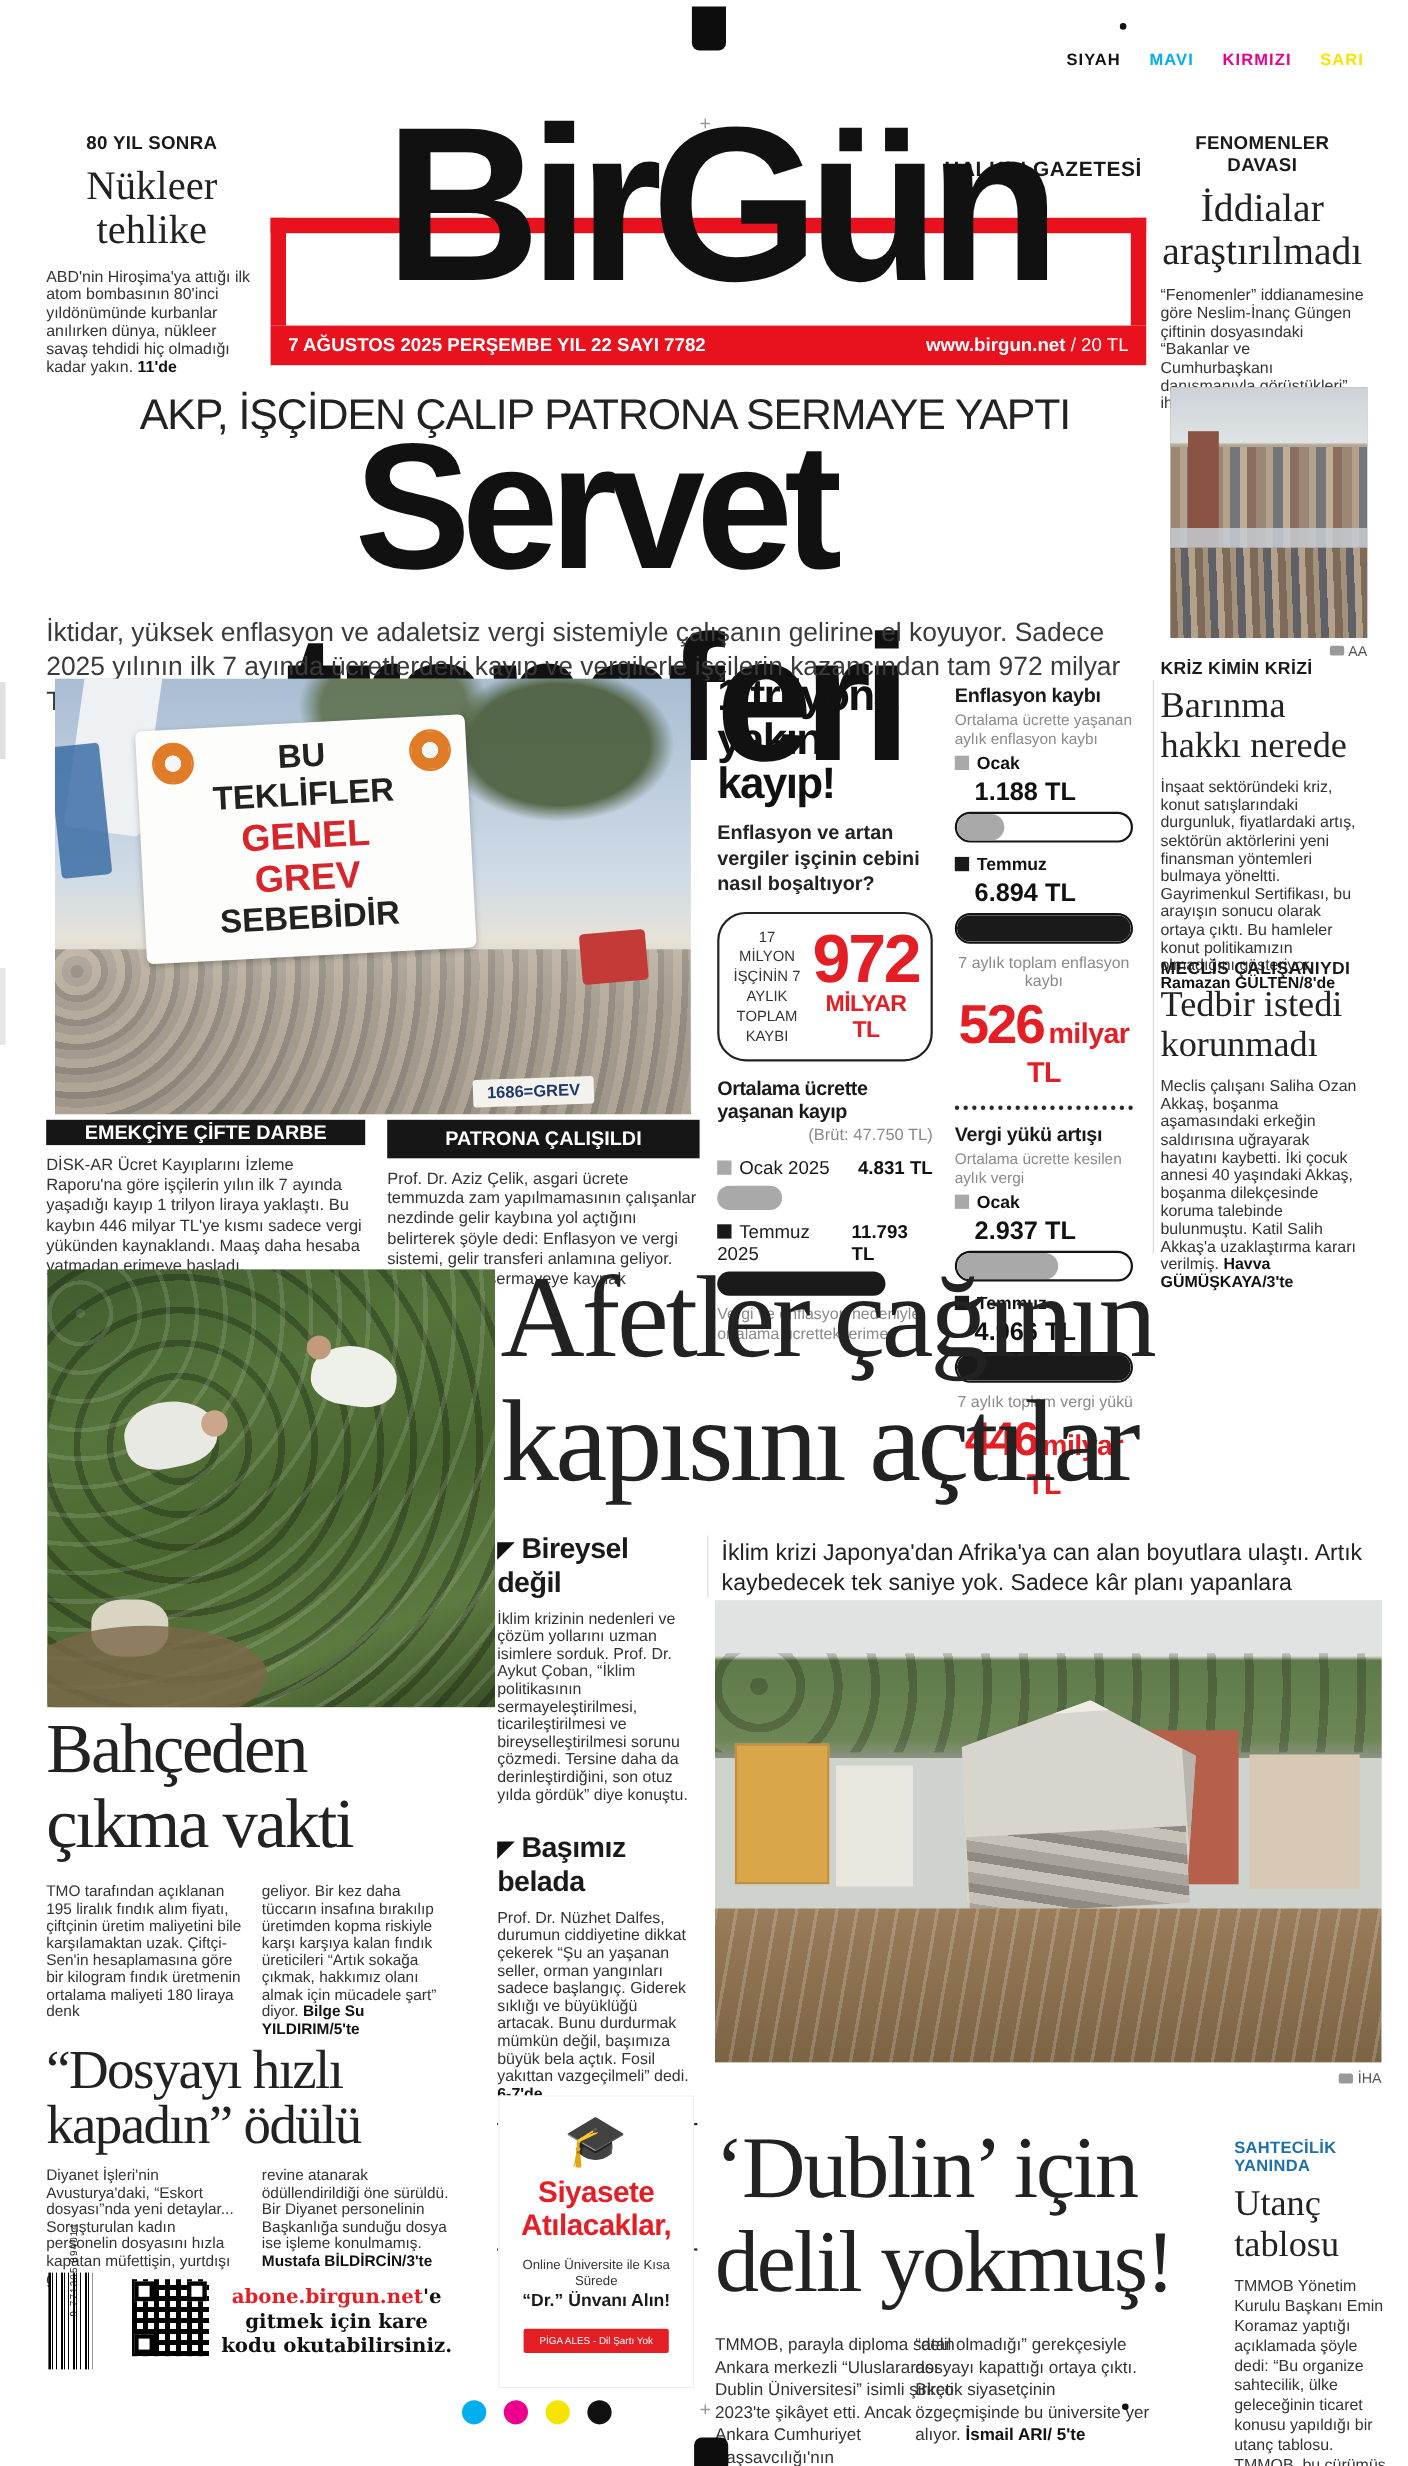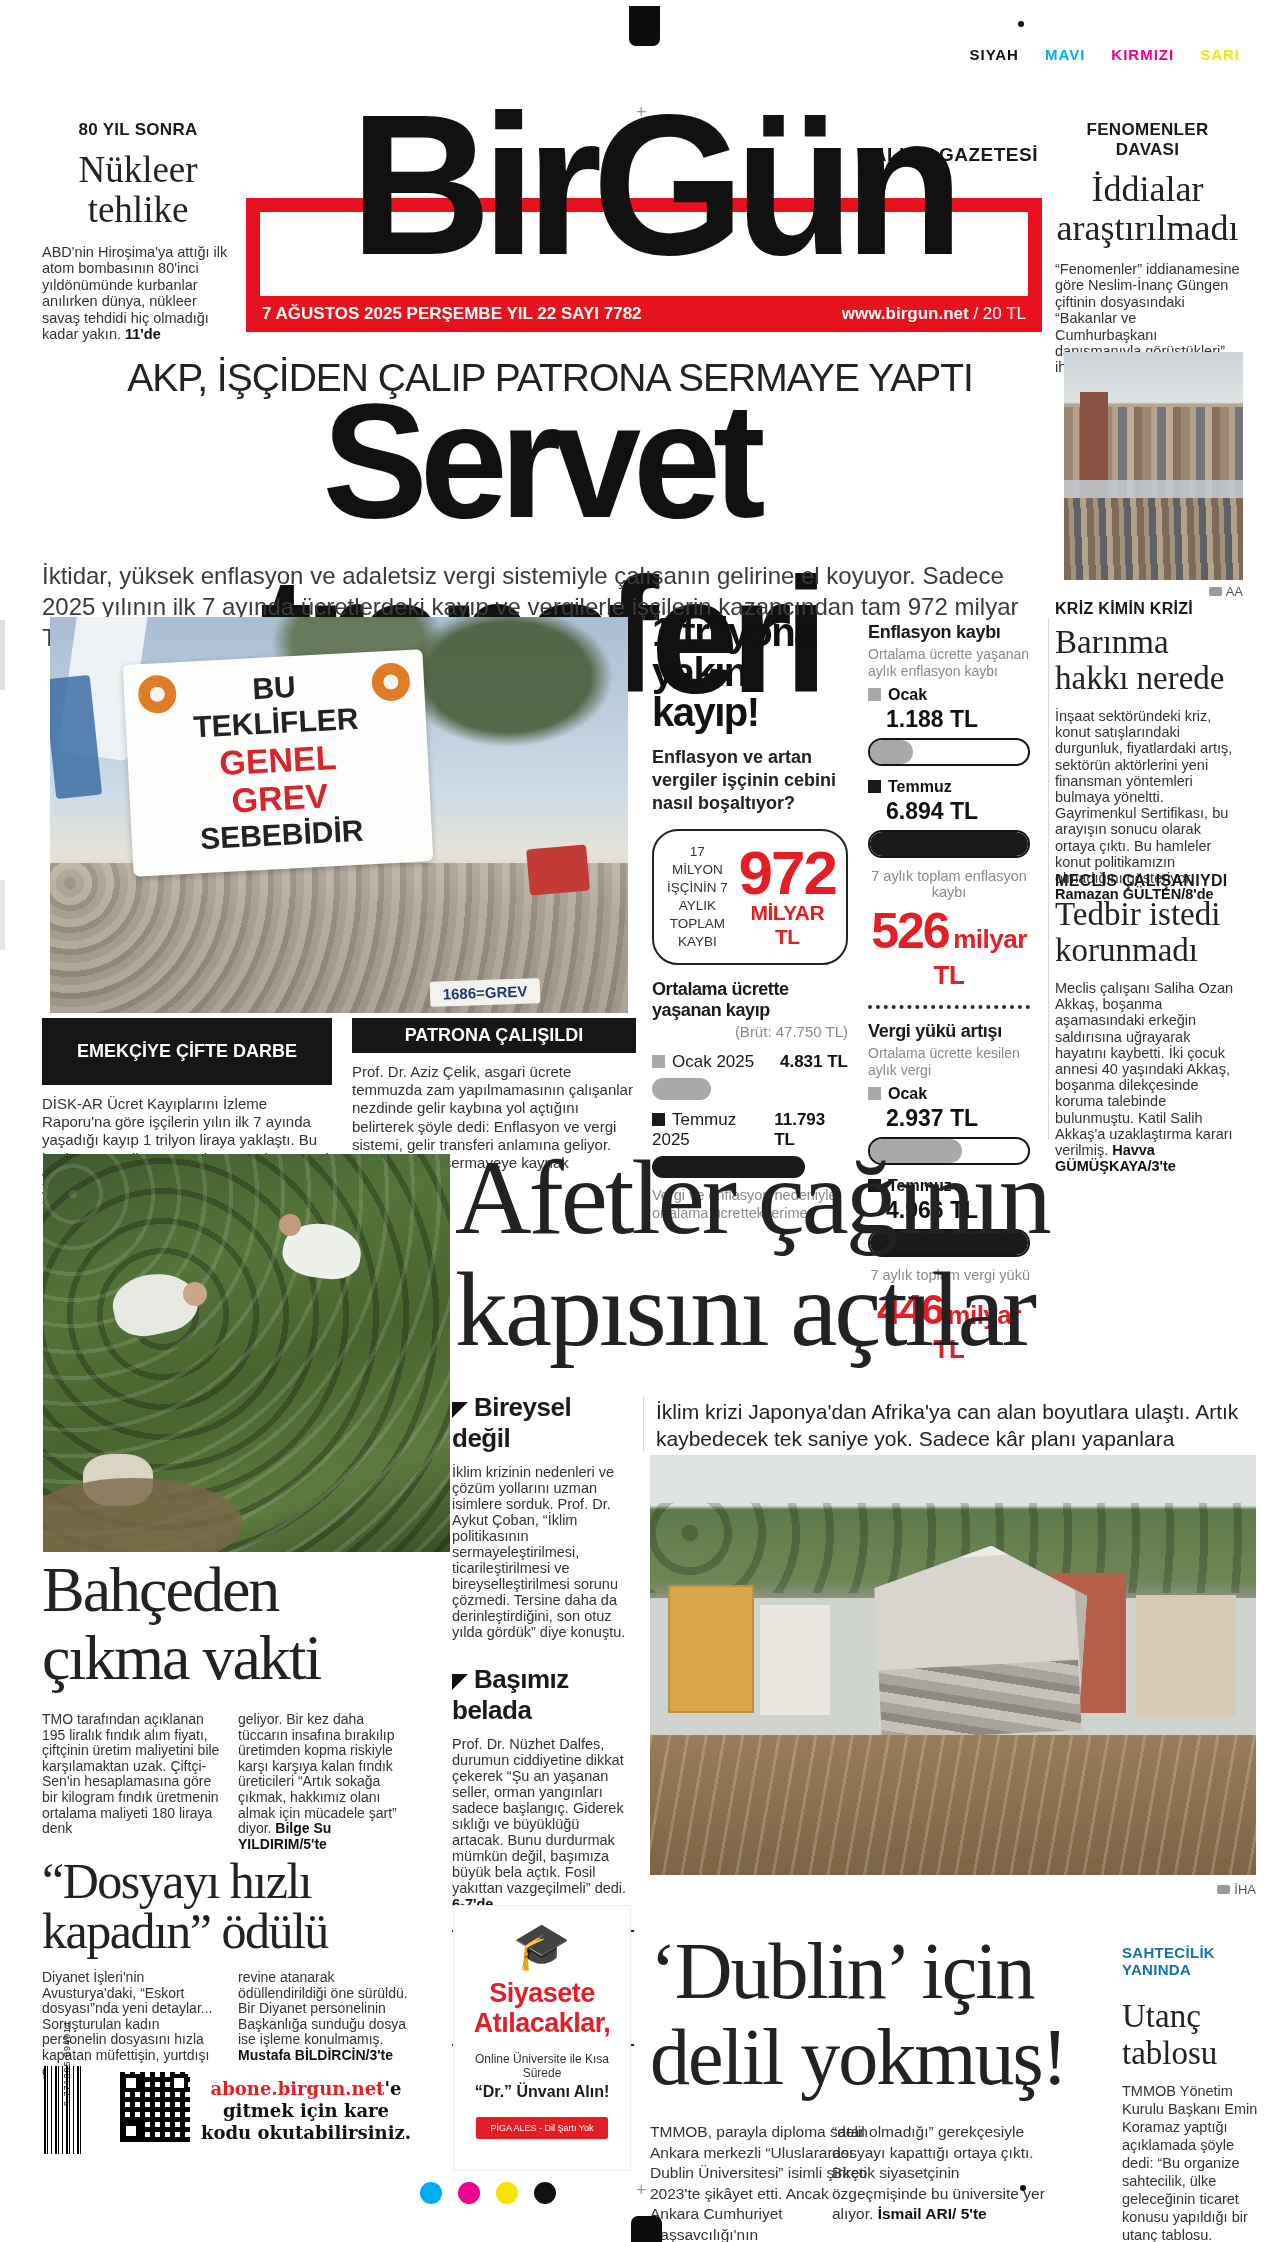--- a/index.html
+++ b/index.html
@@ -114,21 +114,21 @@
       <div style="font-size:30px;font-weight:bold;line-height:34px;color:#222;">BU</div>
       <div style="font-size:30px;font-weight:bold;line-height:36px;color:#222;">TEKLİFLER</div>
       <div style="font-size:34px;font-weight:bold;line-height:38px;color:#d6252b;">GENEL</div>
       <div style="font-size:34px;font-weight:bold;line-height:38px;color:#d6252b;">GREV</div>
       <div style="font-size:30px;font-weight:bold;line-height:36px;color:#222;">SEBEBİDİR</div>
     </div>
     <div class="abs" style="left:380px;bottom:8px;width:110px;padding:4px 0;background:#f4f2ec;text-align:center;font-size:15px;font-weight:bold;color:#1d3a6b;transform:rotate(-2deg);border-radius:3px;">1686=GREV</div>
   </div>
 
   <div class="abs" style="left:42px;top:1018px;width:290px;">
-    <div class="blackbar" style="font-size:18px;padding:23px 0;">EMEKÇİYE ÇİFTE DARBE</div>
+    <div class="blackbar" style="font-size:18px;padding:1px 0;">EMEKÇİYE ÇİFTE DARBE</div>
     <div class="bodytxt" style="margin-top:10px;font-size:15px;line-height:18.2px;">DİSK-AR Ücret Kayıplarını İzleme Raporu'na göre işçilerin yılın ilk 7 ayında yaşadığı kayıp 1 trilyon liraya yaklaştı. Bu kaybın 446 milyar TL'ye kısmı sadece vergi yükünden kaynaklandı. Maaş daha hesaba yatmadan erimeye başladı.</div>
   </div>
   <div class="abs" style="left:352px;top:1018px;width:284px;">
     <div class="blackbar" style="font-size:18px;padding:7px 0;">PATRONA ÇALIŞILDI</div>
     <div class="bodytxt" style="margin-top:10px;font-size:15px;line-height:18.2px;">
       <span>Prof. Dr. Aziz Çelik, asgari ücrete temmuzda zam yapılmamasının çalışanlar nezdinde gelir kaybına yol açtığını belirterek şöyle dedi: Enflasyon ve vergi sistemi, gelir transferi anlamına geliyor. Emekten alıp sermayeye kaynak aktarılıyor. </span><span class="byline">4'te</span>
     </div>
   </div>
 
   <div class="abs" style="left:652px;top:612px;width:196px;">
@@ -312,21 +312,21 @@
     <div style="font-size:80px;line-height:86px;">‘Dublin’ için</div>
     <div style="font-size:80px;line-height:86px;">delil yokmuş!</div>
   </div>
   <div class="abs bodytxt" style="left:650px;top:2122px;width:218px;font-size:15.5px;line-height:20.5px;">TMMOB, parayla diploma satan Ankara merkezli “Uluslararası Dublin Üniversitesi” isimli şirketi 2023'te şikâyet etti. Ancak Ankara Cumhuriyet Başsavcılığı'nın</div>
   <div class="abs bodytxt" style="left:832px;top:2122px;width:214px;font-size:15.5px;line-height:20.5px;">
     <span>“delil olmadığı” gerekçesiyle dosyayı kapattığı ortaya çıktı. Birçok siyasetçinin özgeçmişinde bu üniversite yer alıyor. </span><span class="byline">İsmail ARI/ 5'te</span>
   </div>
 
   <div class="abs" style="left:1122px;top:1944px;width:150px;">
     <div class="kicker" style="font-size:15px;color:#1a6fad;">SAHTECİLİK YANINDA</div>
-    <div class="hlead" style="margin-top:20px;font-size:33px;line-height:37px;">Utanç tablosu</div>
+    <div class="hlead" style="margin-top:8px;font-size:33px;line-height:37px;">Utanç tablosu</div>
     <div class="bodytxt" style="margin-top:10px;font-size:14.5px;line-height:18px;width:140px;">TMMOB Yönetim Kurulu Başkanı Emin Koramaz yaptığı açıklamada şöyle dedi: “Bu organize sahtecilik, ülke geleceğinin ticaret konusu yapıldığı bir utanç tablosu. TMMOB, bu çürümüş düzenle mücadeleyi sürdürecek.”</div>
   </div>
 
   <div class="abs" style="left:420px;top:2182px;width:22px;height:22px;border-radius:50%;background:#00aeef;"></div>
   <div class="abs" style="left:458px;top:2182px;width:22px;height:22px;border-radius:50%;background:#ec008c;"></div>
   <div class="abs" style="left:496px;top:2182px;width:22px;height:22px;border-radius:50%;background:#f5e400;"></div>
   <div class="abs" style="left:534px;top:2182px;width:22px;height:22px;border-radius:50%;background:#111;"></div>
   <div class="abs" style="left:636px;top:2180px;color:#9a9a9a;font-size:18px;">+</div>
   <div class="abs" style="left:1020px;top:2185px;width:6px;height:6px;background:#111;border-radius:50%;"></div>
   <div class="abs" style="left:631px;top:2216px;width:31px;height:26px;background:#0d0d0d;border-radius:7px 7px 0 0;"></div>

